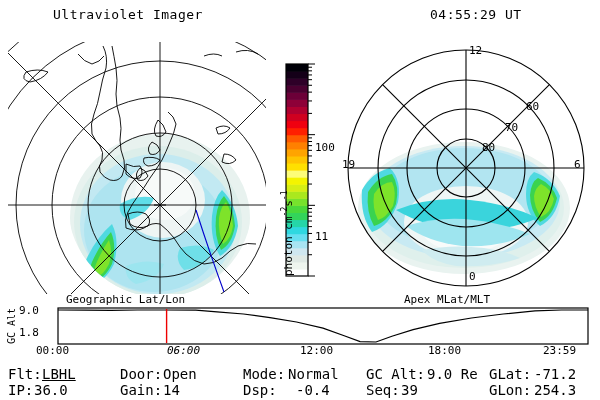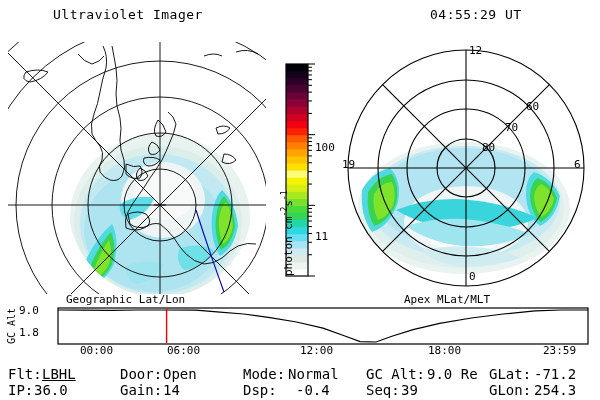--- a/index.html
+++ b/index.html
@@ -262,22 +262,22 @@
     <div class="abs lbl" style="left:19px;top:4px;">9.0</div>
     <div class="abs lbl" style="left:19px;top:26px;">1.8</div>
 
     <svg class="abs" style="left:58px;top:8px;" width="530" height="36" viewBox="0 0 530 36">
       <rect x="0" y="0" width="530" height="36" fill="#fff" stroke="#000" stroke-width="1.2"></rect>
       <polyline id="alt-curve" fill="none" stroke="#000" stroke-width="1.2" points="0.0,2.0 26.5,2.2 53.0,2.4 79.5,2.0 106.0,2.0 137.8,2.2 159.0,3.8 185.5,6.0 212.0,9.6 238.5,14.0 265.0,20.2 286.2,27.8 302.1,33.6 318.0,34.0 333.9,28.2 355.1,21.6 381.6,15.3 413.4,10.0 445.2,6.0 477.0,2.9 503.5,2.0 530.0,2.0"></polyline>
       <line id="alt-marker" y1="1" y2="35" stroke="#ee0000" stroke-width="1.4" x1="108.6" x2="108.6"></line>
     </svg>
   </div>
 
-  <div class="abs lbl" style="left:36px;top:344px;margin-left:44px;">00:00</div>
-  <div class="abs lbl" style="left:167px;top:344px;">06:00</div>
+  <div class="abs lbl" style="left:36px;top:344px;">00:00</div>
+  <div class="abs lbl" style="left:167px;top:344px;font-style:italic;">06:00</div>
   <div class="abs lbl" style="left:300px;top:344px;">12:00</div>
   <div class="abs lbl" style="left:428px;top:344px;">18:00</div>
   <div class="abs lbl" style="left:543px;top:344px;">23:59</div>
 
   <div class="abs" style="left:0;top:366px;width:600px;height:34px;">
 
     <div class="abs stat" style="left:8px;top:0;">Flt:</div>
     <div class="abs stat" style="left:42px;top:0;text-decoration:underline;">LBHL</div>
 
     <div class="abs stat" style="left:120px;top:0;">Door:</div>

